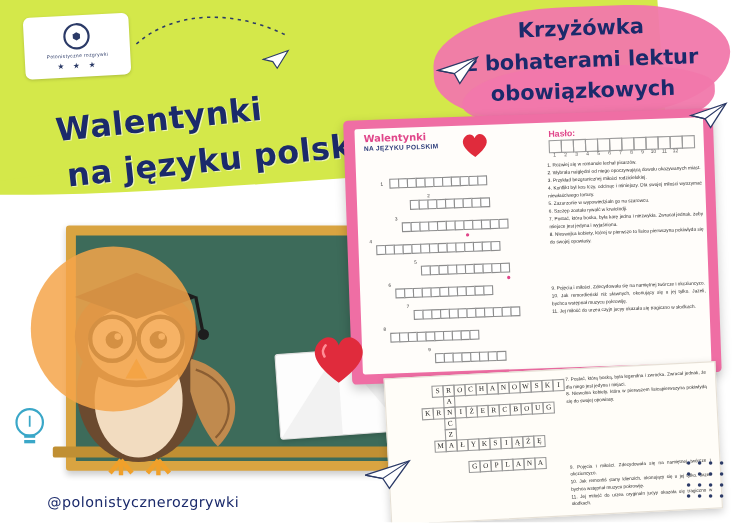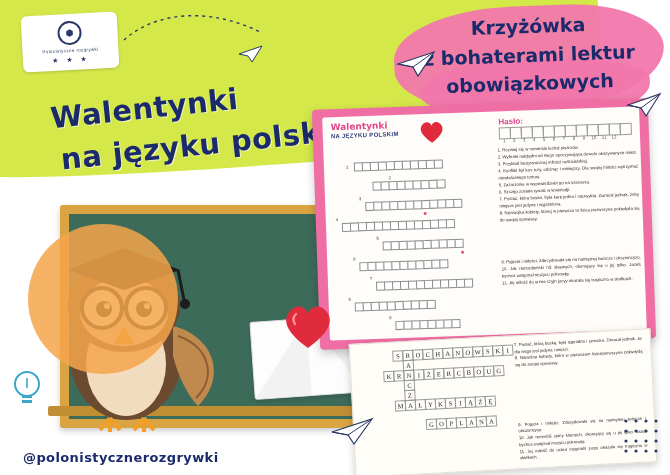--- a/index.html
+++ b/index.html
@@ -363,25 +363,25 @@
   .bulb {
     position: absolute;
     left: 10px;
     top: 368px;
     width: 34px; height: 40px;
   }
 
   
   .handle {
     position: absolute;
-    left: 23px;
+    left: 43px;
     bottom: 10px;
     color: #1b2a6b;
     font-family: "DejaVu Sans", sans-serif;
-    font-weight: bold;
+    font-weight: normal;
     font-size: 13px;
     letter-spacing: .4px;
   }
 
   .dots-deco {
     position: absolute;
     right: 8px;
     bottom: 18px;
     width: 40px; height: 40px;
   }

